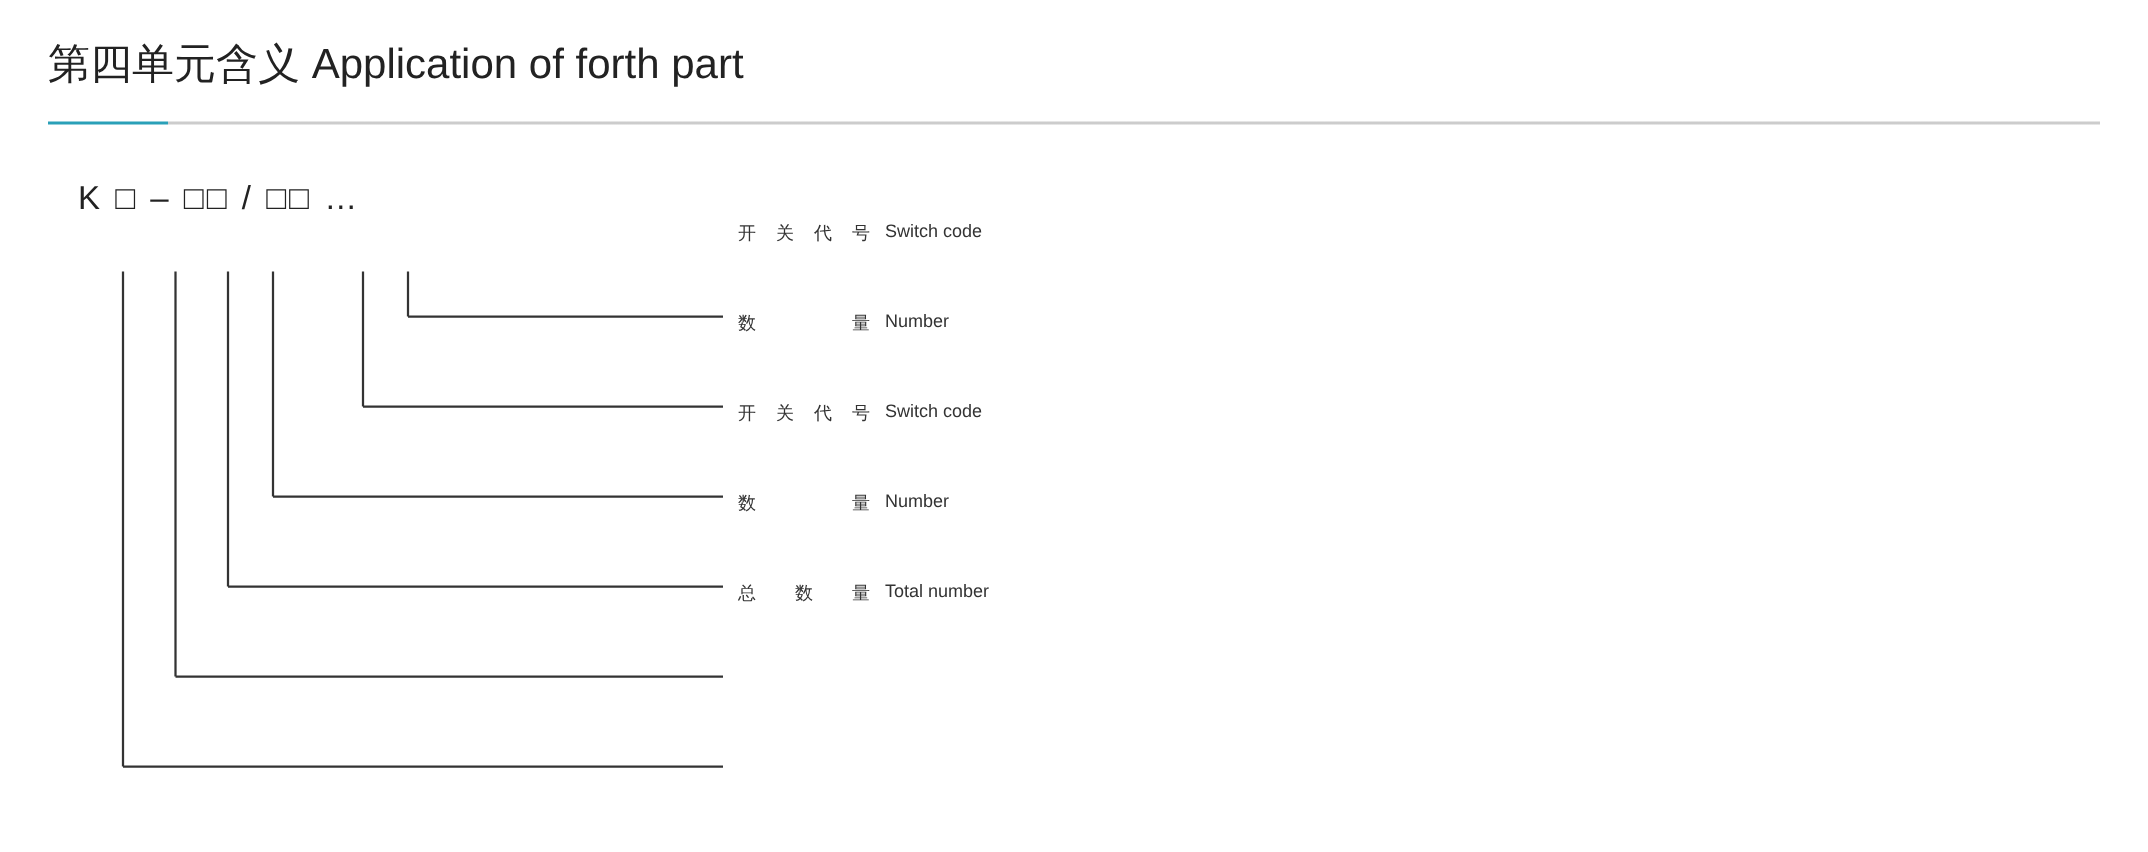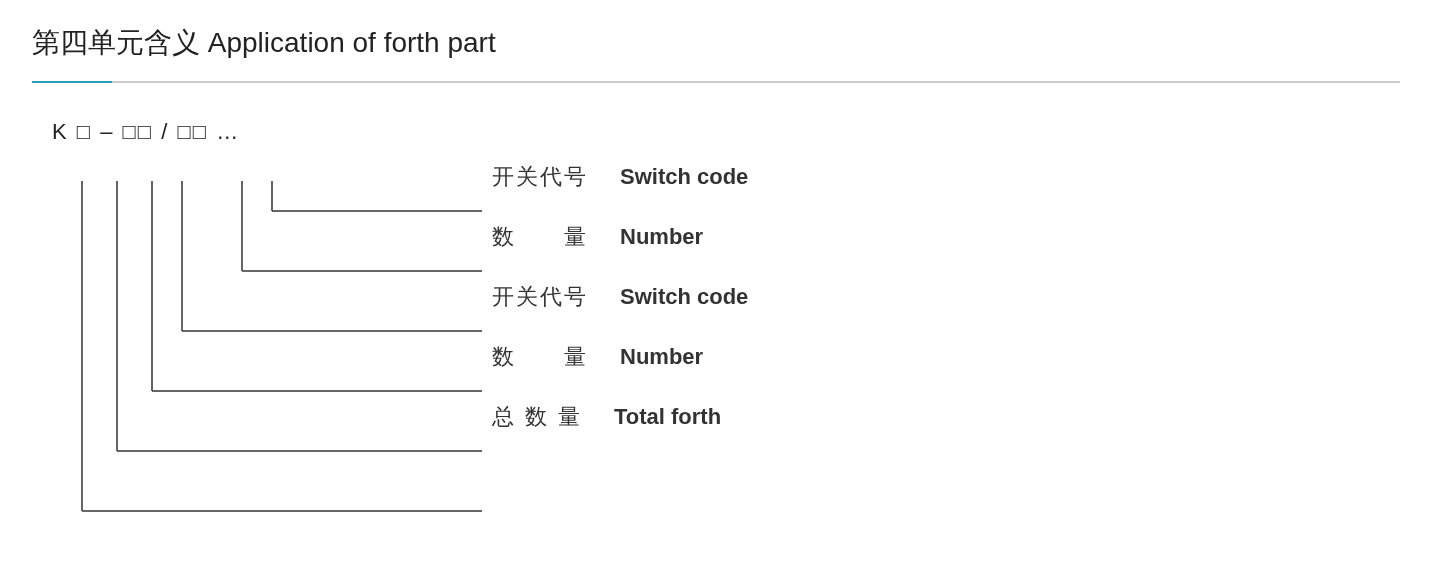--- a/index.html
+++ b/index.html
@@ -54,39 +54,36 @@
     .right-labels {
       display: flex;
       flex-direction: column;
       justify-content: flex-start;
       padding-top: 0;
       margin-left: 0;
     }
 
     .label-row {
       display: flex;
-      align-items: center;
       height: 60px;
-      font-size: 22px;
+      font-size: 12px;
       color: #222;
-      gap: 24px;
     }
 
     .label-cn {
       min-width: 90px;
       text-align: justify;
       text-align-last: justify;
       letter-spacing: 2px;
       color: #333;
     }
 
     .label-en {
       color: #333;
       margin-left: 8px;
-      font-weight: bold;
     }
 
     svg.diagram-svg {
       width: 440px;
       height: 380px;
     }
   </style>
 </head>
 <body>
 
@@ -138,18 +135,18 @@
         <div class="label-row" style="height:60px;">
           <span class="label-cn">开关代号</span>
           <span class="label-en">Switch code</span>
         </div>
         <div class="label-row" style="height:60px;">
           <span class="label-cn">数　　量</span>
           <span class="label-en">Number</span>
         </div>
         <div class="label-row" style="height:60px;">
           <span class="label-cn">总 数 量</span>
-          <span class="label-en">Total forth</span>
+          <span class="label-en">Total number</span>
         </div>
       </div>
     </div>
   </div>
 </div>
 
 </body></html>

